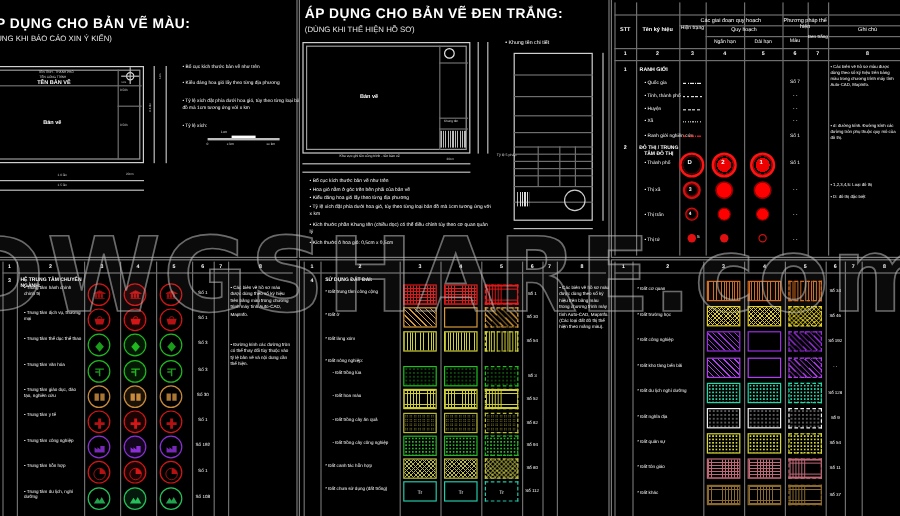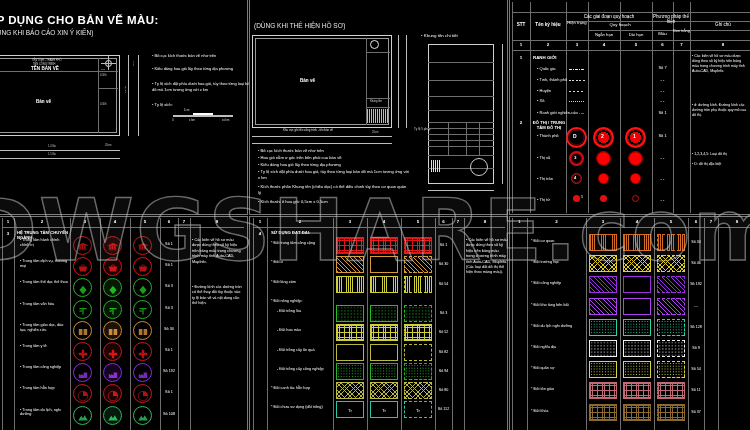--- a/index.html
+++ b/index.html
@@ -96,20 +96,21 @@
 
   <div class="dim" style="left:173px;top:115px;width:60px;height:2px;"></div>
   <div class="dim" style="left:193px;top:113px;width:20px;height:2px;background:#fff;"></div>
   <div class="t" style="left:184px;top:108px;font-size:2.8px;color:#ddd;">1cm</div>
   <div class="t" style="left:172px;top:118px;font-size:2.8px;color:#ddd;">0</div>
   <div class="t" style="left:189px;top:118px;font-size:2.8px;color:#ddd;">x km</div>
   <div class="t" style="left:222px;top:118px;font-size:2.8px;color:#ddd;">xx km</div>
 
   <div class="panel" style="left:249px;top:-6px;width:259px;height:221px;"></div>
 
+  <div class="ptitle" style="left:254px;top:6px;font-size:11.5px;">ÁP DỤNG CHO BẢN VẼ ĐEN TRẮNG:</div>
   <div class="psub" style="left:254px;top:22px;font-size:6.5px;">(DÙNG KHI THỂ HIỆN HỒ SƠ)</div>
 
   <div class="frame" style="left:252px;top:35px;width:140px;height:93px;"></div>
   <div class="frame2" style="left:255px;top:38px;width:134px;height:87px;"></div>
   <div class="vline" style="left:366px;top:38px;height:87px;"></div>
   <div class="t" style="left:300px;top:78px;font-size:4.6px;font-weight:bold;">Bản vẽ</div>
 
   <div class="dot" style="left:370px;top:40px;width:9px;height:9px;border:1px solid #e6e6e6;"></div>
   <div class="hline" style="left:366px;top:52px;width:24px;"></div>
   <div class="hline" style="left:366px;top:98px;width:24px;"></div>

